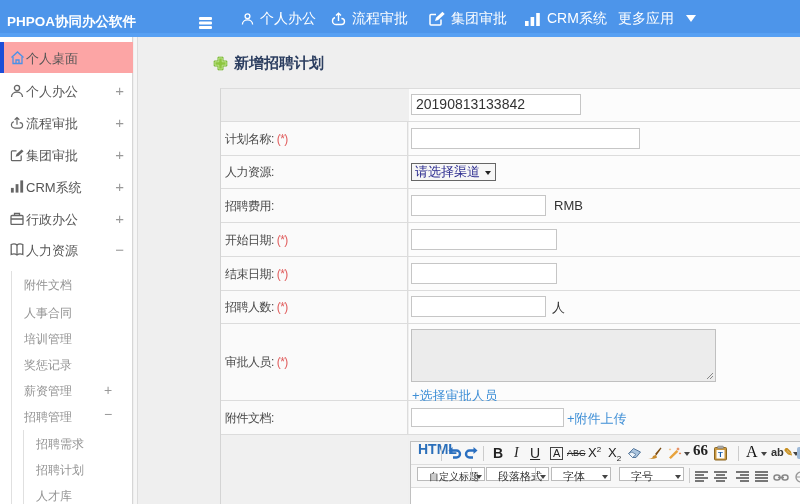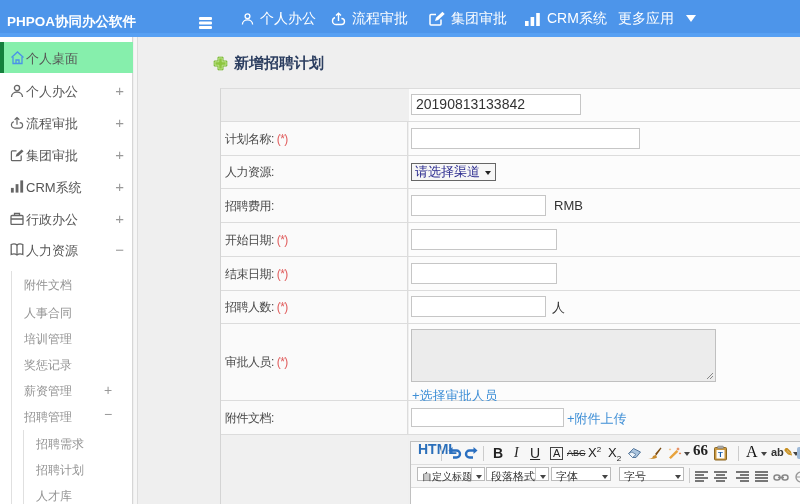--- a/index.html
+++ b/index.html
@@ -9,21 +9,21 @@
 #logo{position:absolute;left:7px;top:13px;font-size:13.5px;font-weight:bold;letter-spacing:0}
 .ham{position:absolute;left:199px;top:17px;width:13px;height:2.5px;background:#fff;box-shadow:0 4.5px 0 #fff,0 9px 0 #fff;border-radius:1px}
 .nav{position:absolute;top:0;height:37px;line-height:37px;font-size:14px;color:#fff}
 .nav svg{vertical-align:-3px;margin-right:6px}
 #side{position:absolute;left:0;top:37px;width:133px;height:467px;background:#fff;border-right:1px solid #d6d6d6}
 #groove{position:absolute;left:134px;top:37px;width:4px;height:467px;background:#f6f6f6;border-right:1px solid #dcdcdc}
 .sit{position:absolute;left:0;width:133px;height:31px;font-size:13px;color:#555}
 .sit .txt{position:absolute;left:26px;top:50%;margin-top:-8px}
 .sit .pm{position:absolute;right:9px;top:50%;margin-top:-9px;font-size:15px;color:#999;font-weight:400}
 .sit svg{position:absolute;left:10px;top:50%;margin-top:-7px}
-.sit.act{background:#86efac;border-left:4px solid #15803d}
+.sit.act{background:#fca5a5;border-left:4px solid #1d4ed8}
 .sit.act .txt{left:22px}
 .sit.act svg{left:6px}
 .sub{position:absolute;font-size:12px;color:#939393}
 #main{position:absolute;left:139px;top:37px;width:661px;height:467px;background:#efefef;overflow:hidden}
 #title{position:absolute;left:74px;top:17px;font-size:15px;font-weight:bold;color:#2c3e60}
 #title svg{vertical-align:-3px;margin-right:6px}
 #tbl{position:absolute;left:81px;top:51px;width:600px;height:416px;border-left:1px solid #d4d4d4;border-top:1px solid #dcdcdc}
 .row{position:absolute;left:0;width:600px;border-bottom:1px solid #dcdcdc}
 .lbl{position:absolute;left:0;top:0;bottom:0;width:187px;background:#fafafa;border-right:1px solid #dcdcdc;font-size:12px;color:#4a4a4a}
 .lbl>span{position:absolute;left:4px;top:50%;margin-top:-8px;white-space:nowrap;letter-spacing:-0.5px}
@@ -34,21 +34,21 @@
 a.lnk{color:#3f8fd6;font-size:13px;text-decoration:none}
 #sel{position:absolute;left:2px;top:50%;margin-top:-9px;width:85px;height:18px;border:1px solid #666;background:#f7f7f7;color:#2b2b8f;font-size:13px;line-height:16px;padding-left:3px}
 #sel .ar{position:absolute;right:4px;top:7px;width:0;height:0;border-left:3px solid transparent;border-right:3px solid transparent;border-top:4px solid #222}
 #ta{position:absolute;left:2px;top:5px;width:305px;height:53px;background:#ececec;border:1px solid #c0c0c0}
 #talnk{position:absolute;left:3px;top:63px}
 #ed{position:absolute;left:271px;top:404px;width:560px;height:100px;border:1px solid #c0c0c0;background:#fff}
 .tbr{height:23px;background:#f7f7f7;border-bottom:1px solid #ddd;position:relative;overflow:hidden}
 .tit{position:absolute;line-height:1}
 .vsep{position:absolute;top:4px;width:1px;height:15px;background:#ccc}
 .car{position:absolute;width:0;height:0;border-left:3px solid transparent;border-right:3px solid transparent;border-top:4px solid #444}
-.dd{position:absolute;top:2px;height:14px;border:1px solid #bbb;background:#fff;font-size:11px;color:#333;line-height:17px;padding-left:4px;white-space:nowrap}
+.dd{position:absolute;top:2px;height:14px;border:1px solid #bbb;background:#fff;font-size:11px;color:#333;line-height:17px;padding-left:11px;white-space:nowrap}
 .dd .dar{position:absolute;right:2px;top:7px;width:0;height:0;border-left:3px solid transparent;border-right:3px solid transparent;border-top:4px solid #444}
 .dd .dsep{position:absolute;right:12px;top:0;bottom:0;width:1px;background:#ccc}
 .alico{position:absolute;top:6px;width:13px;height:11px}
 .alico i{display:block;height:1.7px;background:#777;margin-bottom:1.3px}
 </style>
 </head>
 <body>
 <div id="hdr">
   <span id="logo">PHPOA协同办公软件</span>
   <span class="ham"></span>

